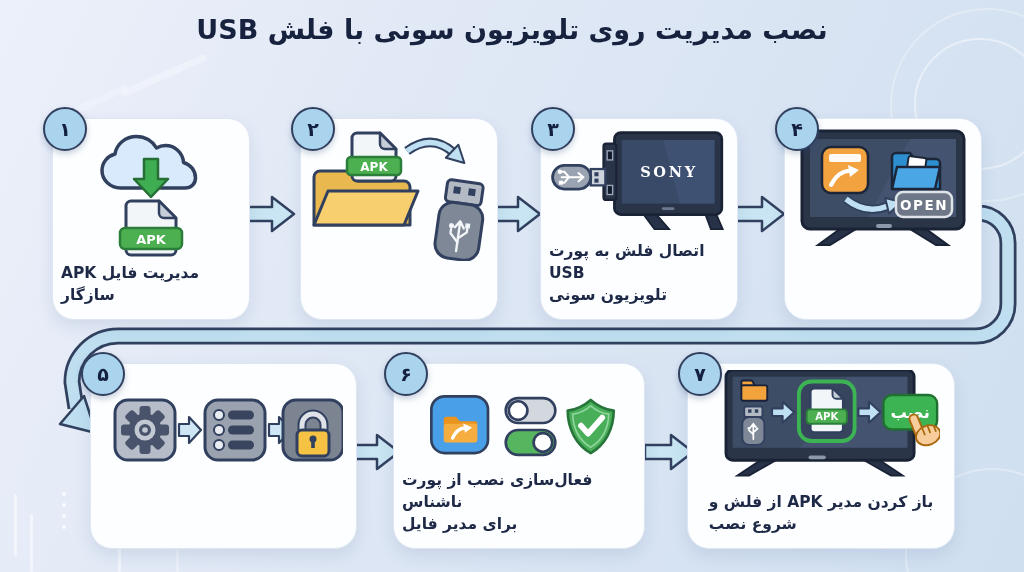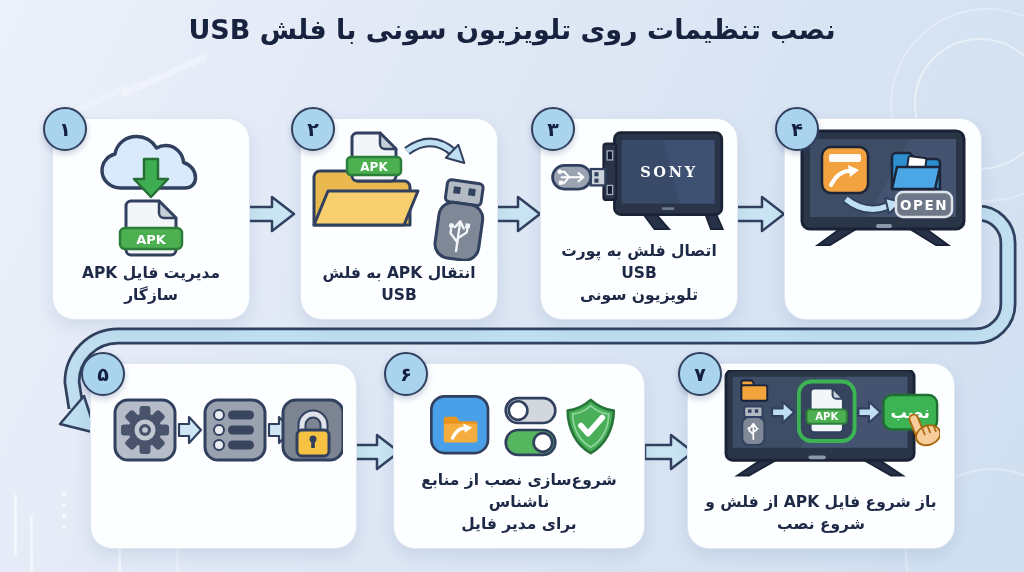--- a/index.html
+++ b/index.html
@@ -23,21 +23,21 @@
   .c2{left:300px;top:118px;width:196px;height:200px;}
   .c3{left:540px;top:118px;width:196px;height:200px;}
   .c4{left:784px;top:118px;width:196px;height:200px;}
   .c5{left:90px;top:363px;width:265px;height:184px;}
   .c6{left:393px;top:363px;width:250px;height:184px;}
   .c7{left:687px;top:363px;width:266px;height:184px;}
   .badge{position:absolute;top:-12px;left:-10px;width:40px;height:40px;border-radius:50%;
     background:#aad3ee;border:2px solid #31405e;color:#14203f;font-weight:700;font-size:19px;
     display:flex;align-items:center;justify-content:center;box-shadow:0 3px 6px rgba(40,70,120,.25);z-index:3;}
   .art{margin-top:10px;}
-  .caption{direction:rtl;text-align:center;font-weight:700;font-size:15.5px;line-height:1.42;
+  .caption{direction:rtl;text-align:left;font-weight:700;font-size:15.5px;line-height:1.42;
     color:#1d2946;white-space:pre-line;margin-top:auto;padding:0 8px 13px 8px;}
   .a12{left:242px;top:190px;} .a23{left:488px;top:190px;} .a34{left:732px;top:190px;}
   .a56{left:347px;top:428px;} .a67{left:641px;top:428px;}
 </style>
 </head>
 <body>
 
 <div class="canvas">
 
   <div>
@@ -49,21 +49,21 @@
     <div class="vline" style="left:14px;top:494px;height:62px;"></div>
     <div class="vline" style="left:30px;top:514px;height:58px;"></div>
     <div class="vline" style="left:118px;top:522px;height:50px;"></div>
     <div class="vline" style="left:176px;top:536px;height:36px;opacity:.6;"></div>
     <div class="dot" style="left:62px;top:492px;"></div>
     <div class="dot" style="left:62px;top:503px;"></div>
     <div class="dot" style="left:62px;top:514px;"></div>
     <div class="dot" style="left:62px;top:525px;"></div>
   </div>
 
-  <div class="title">نصب تنظیمات روی تلویزیون سونی با فلش USB</div>
+  <div class="title">نصب مدیریت روی تلویزیون سونی با فلش USB</div>
 
   <svg class="connector" width="1024" height="572" viewBox="0 0 1024 572">
     <path d="M952 213 L978 213 A30 30 0 0 1 1008 243 L1008 304 A32 32 0 0 1 976 336 L118 336 A46 46 0 0 0 72 382 L76 408" fill="none" stroke="#31405e" stroke-width="17"></path>
     <path d="M952 213 L978 213 A30 30 0 0 1 1008 243 L1008 304 A32 32 0 0 1 976 336 L118 336 A46 46 0 0 0 72 382 L76 408" fill="none" stroke="#bfdff0" stroke-width="11.5"></path>
     <polygon points="96,433 60,424 84,396" fill="#bfdff0" stroke="#31405e" stroke-width="2.5" stroke-linejoin="round"></polygon>
   </svg>
 
   <svg class="flow-arrow a12" width="56" height="48" viewBox="0 0 56 48">
       <polygon points="4,17 30,17 30,7 52,24 30,41 30,31 4,31" fill="#c9e5f3" stroke="#31405e" stroke-width="2.5" stroke-linejoin="round"></polygon>
     </svg>
@@ -128,21 +128,20 @@
         <rect x="-2" y="22" width="44" height="56" rx="14" fill="#7f8896" stroke="#31405e" stroke-width="3"></rect>
         <g stroke="#f2f5f8" stroke-width="2.4" fill="none" stroke-linecap="round" transform="translate(20,52)">
           <path d="M0 18 V-12 M0 -12 L-4.5 -5.5 M0 -12 L4.5 -5.5"></path>
           <path d="M0 9 L-8 1 V-3"></path>
           <circle cx="-8" cy="-6.5" r="2.6" fill="#f2f5f8" stroke="none"></circle>
           <path d="M0 5 L8 -2 V-6"></path>
           <rect x="5.6" y="-11" width="4.8" height="4.8" fill="#f2f5f8" stroke="none"></rect>
         </g>
       </g>
     </svg>
-    <div class="caption">انتقال APK به فلش USB</div>
   </div>
 
   <div class="card c3">
     <div class="badge">
         <span>۳</span>
       </div>
     <svg class="art" width="190" height="122" viewBox="0 0 190 122">
       <g>
         <polygon points="100,94 114,94 128,110 112,110" fill="#273147" stroke="#1a2336" stroke-width="2"></polygon>
         <polygon points="168,94 180,94 187,110 174,110" fill="#273147" stroke="#1a2336" stroke-width="2"></polygon>
@@ -276,21 +275,21 @@
       <g>
         <rect x="96" y="52" width="56" height="28" rx="14" fill="#56b65f" stroke="#31405e" stroke-width="3"></rect>
         <circle cx="138" cy="66" r="10.5" fill="#ffffff" stroke="#31405e" stroke-width="3"></circle>
       </g>
       <g transform="translate(192,48)">
         <path d="M0 -30 C8 -23 17 -19 26 -18 C26 3 16 21 0 30 C-16 21 -26 3 -26 -18 C-17 -19 -8 -23 0 -30 Z" fill="#48ae58" stroke="#27753a" stroke-width="3" stroke-linejoin="round"></path>
         <path d="M0 -30 C8 -23 17 -19 26 -18 C26 3 16 21 0 30 C-16 21 -26 3 -26 -18 C-17 -19 -8 -23 0 -30 Z" fill="none" stroke="#8ed49c" stroke-width="2.5" transform="scale(0.78)"></path>
         <path d="M-11 -1 L-3 8 L13 -10" stroke="#ffffff" stroke-width="6.5" fill="none" stroke-linecap="round" stroke-linejoin="round"></path>
       </g>
     </svg>
-    <div class="caption">شروع‌سازی نصب از منابع ناشناس
+    <div class="caption">فعال‌سازی نصب از پورت ناشناس
 برای مدیر فایل</div>
   </div>
 
   <div class="card c7">
     <div class="badge">
         <span>۷</span>
       </div>
     <svg class="art" width="238" height="119" viewBox="0 0 246 124" style="margin-top:6px;">
       <g>
         <polygon points="60,94 76,94 48,110 36,110" fill="#273147" stroke="#1a2336" stroke-width="2"></polygon>
@@ -328,17 +327,17 @@
       <g>
         <rect x="188" y="26" width="56" height="36" rx="9" fill="#3cb454" stroke="#1f7030" stroke-width="2.5"></rect>
         <text x="216" y="50" text-anchor="middle" font-size="17" font-weight="bold" fill="#ffffff" font-family="DejaVu Sans, sans-serif">نصب</text>
       </g>
       <g transform="translate(222,58) rotate(-22)">
         <rect x="-4" y="-12" width="9" height="25" rx="4.5" fill="#f7cd9b" stroke="#a8690f" stroke-width="2"></rect>
         <ellipse cx="8" cy="14" rx="13" ry="10" fill="#f7cd9b" stroke="#a8690f" stroke-width="2"></ellipse>
         <path d="M5 6 v6 M11 5 v7 M17 7 v6" stroke="#a8690f" stroke-width="1.8" fill="none" stroke-linecap="round"></path>
       </g>
     </svg>
-    <div class="caption">باز شروع فایل APK از فلش و
+    <div class="caption">باز کردن مدیر APK از فلش و
 شروع نصب</div>
   </div>
 
 </div>
 
 </body></html>

